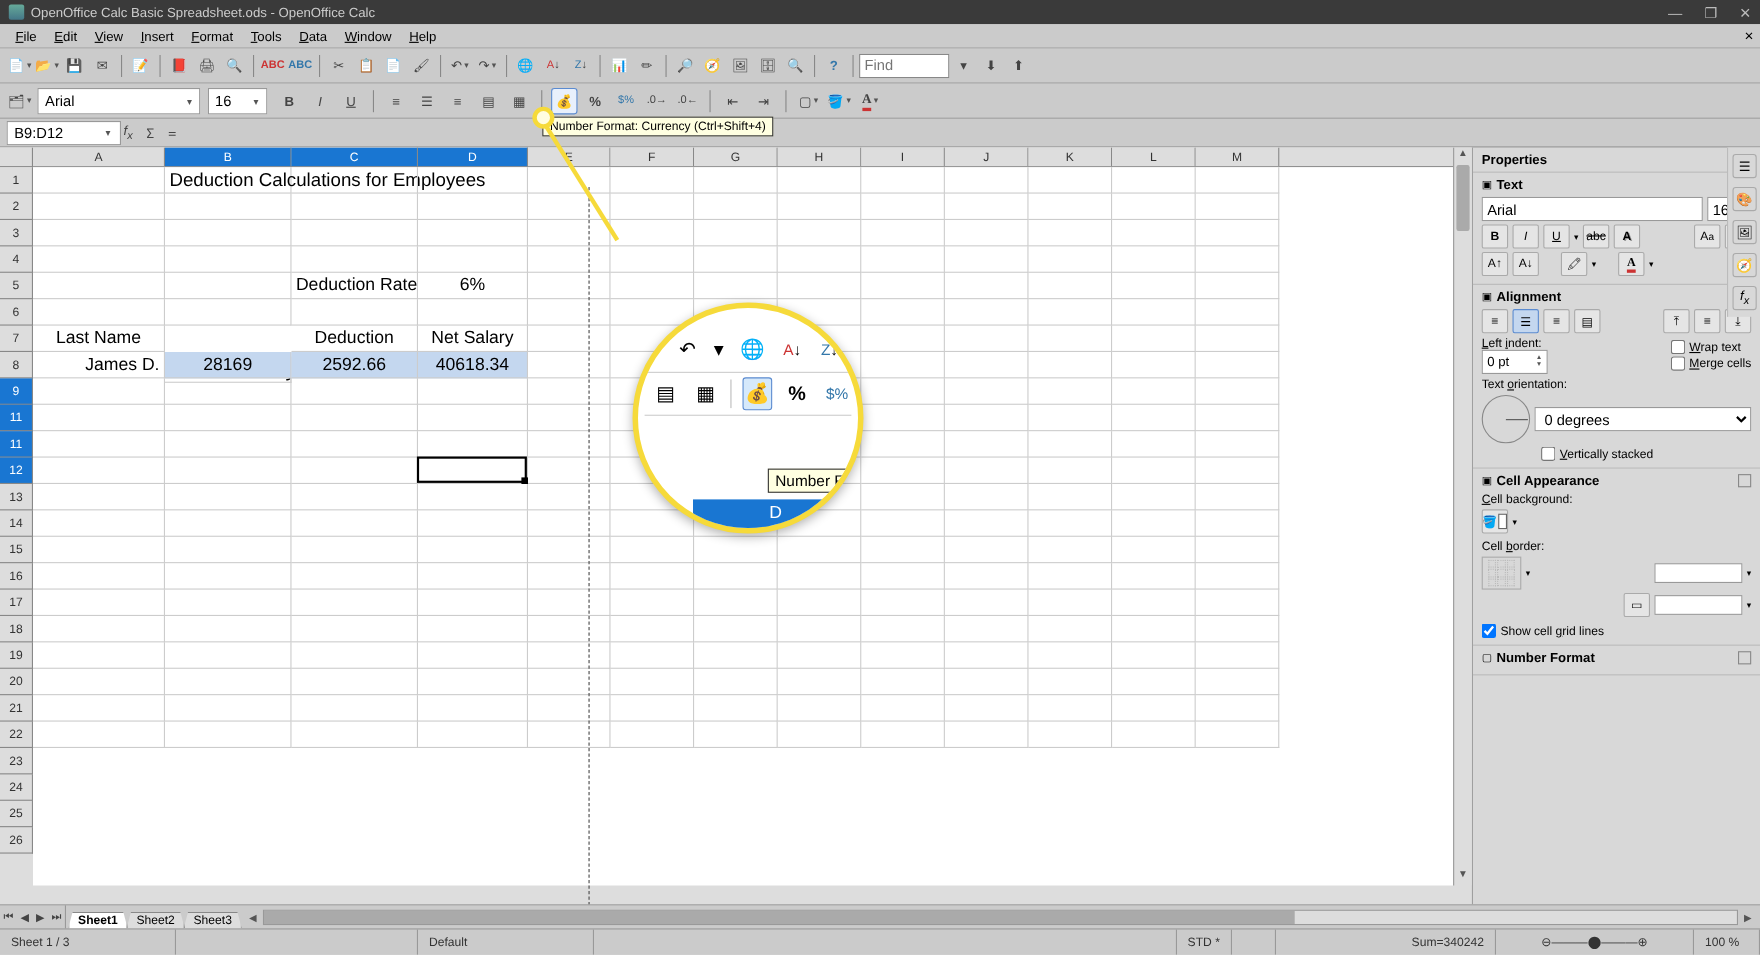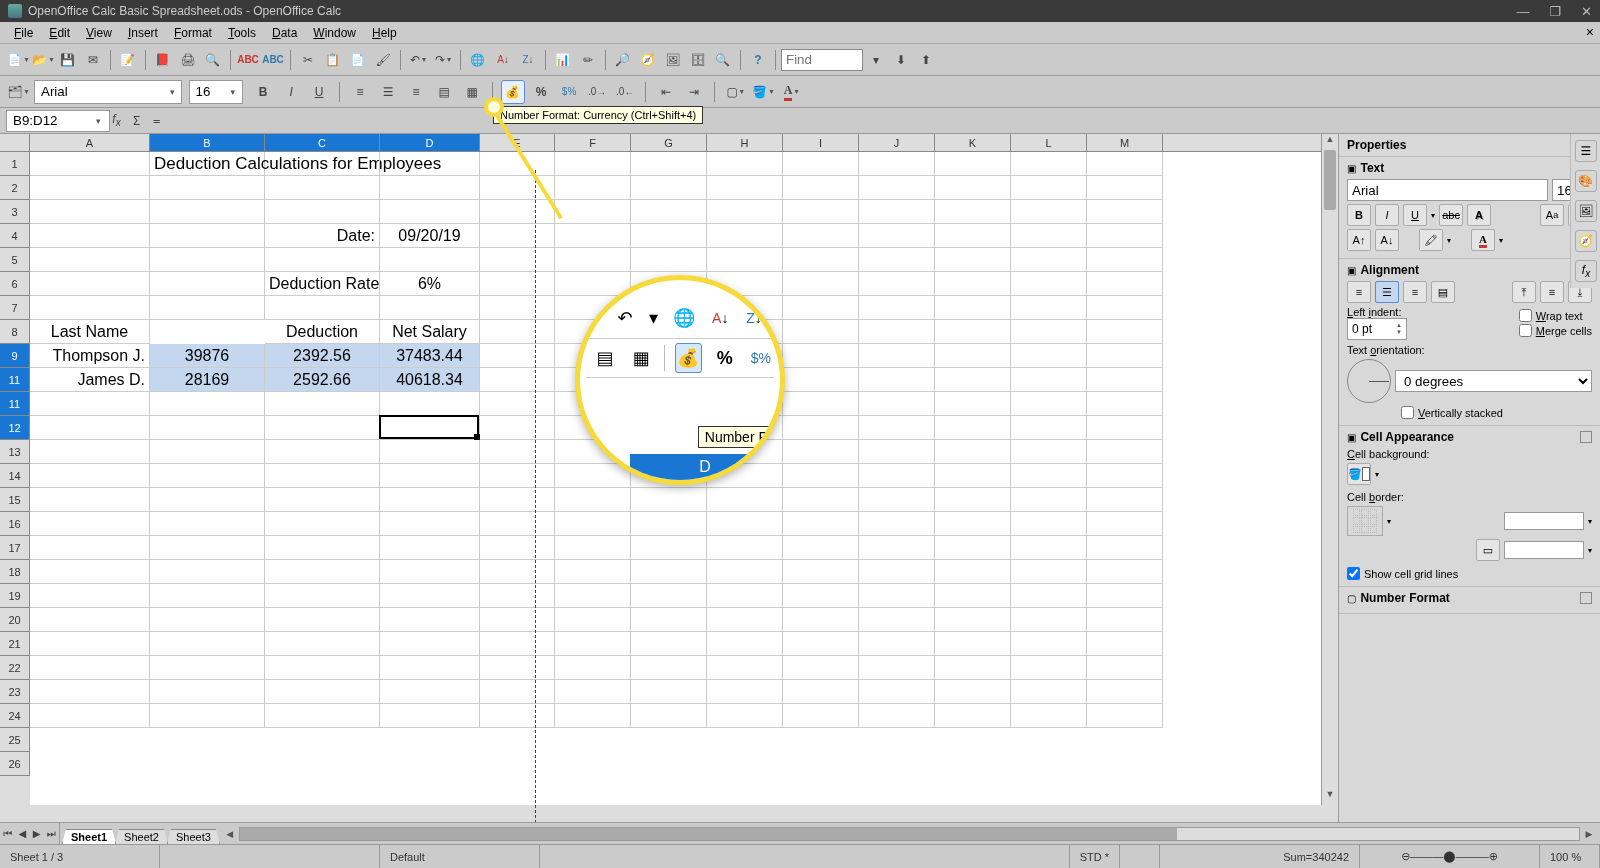--- a/index.html
+++ b/index.html
@@ -323,35 +323,20 @@
           <div class="cell" style="width: 76px;"></div>
           <div class="cell" style="width: 76px;"></div>
           <div class="cell" style="width: 76px;"></div>
           <div class="cell" style="width: 76px;"></div>
           <div class="cell" style="width: 76px;"></div>
           <div class="cell" style="width: 76px;"></div>
         </div>
         <div class="crow">
           <div class="cell" style="width: 120px;"></div>
           <div class="cell" style="width: 115px;"></div>
-          <div class="cell" style="width: 115px; text-align: right; font-size: 16px;">Date:</div>
-          <div class="cell" style="width: 100px; text-align: center; font-size: 16px;">09/20/19</div>
-          <div class="cell" style="width: 75px;"></div>
-          <div class="cell" style="width: 76px;"></div>
-          <div class="cell" style="width: 76px;"></div>
-          <div class="cell" style="width: 76px;"></div>
-          <div class="cell" style="width: 76px;"></div>
-          <div class="cell" style="width: 76px;"></div>
-          <div class="cell" style="width: 76px;"></div>
-          <div class="cell" style="width: 76px;"></div>
-          <div class="cell" style="width: 76px;"></div>
-        </div>
-        <div class="crow">
-          <div class="cell" style="width: 120px;"></div>
-          <div class="cell" style="width: 115px;"></div>
           <div class="cell" style="width: 115px;"></div>
           <div class="cell" style="width: 100px;"></div>
           <div class="cell" style="width: 75px;"></div>
           <div class="cell" style="width: 76px;"></div>
           <div class="cell" style="width: 76px;"></div>
           <div class="cell" style="width: 76px;"></div>
           <div class="cell" style="width: 76px;"></div>
           <div class="cell" style="width: 76px;"></div>
           <div class="cell" style="width: 76px;"></div>
           <div class="cell" style="width: 76px;"></div>
@@ -385,35 +370,20 @@
           <div class="cell" style="width: 76px;"></div>
           <div class="cell" style="width: 76px;"></div>
           <div class="cell" style="width: 76px;"></div>
           <div class="cell" style="width: 76px;"></div>
         </div>
         <div class="crow">
           <div class="cell" style="width: 120px; text-align: center; font-size: 16px;">Last Name</div>
           <div class="cell" style="width: 115px; text-align: right; font-size: 20px; margin-top: 28px;">Gross Salary</div>
           <div class="cell" style="width: 115px; text-align: center; font-size: 16px;">Deduction</div>
           <div class="cell" style="width: 100px; text-align: center; font-size: 16px;">Net Salary</div>
-          <div class="cell" style="width: 75px;"></div>
-          <div class="cell" style="width: 76px;"></div>
-          <div class="cell" style="width: 76px;"></div>
-          <div class="cell" style="width: 76px;"></div>
-          <div class="cell" style="width: 76px;"></div>
-          <div class="cell" style="width: 76px;"></div>
-          <div class="cell" style="width: 76px;"></div>
-          <div class="cell" style="width: 76px;"></div>
-          <div class="cell" style="width: 76px;"></div>
-        </div>
-        <div class="crow">
-          <div class="cell" style="width: 120px; text-align: right; font-size: 16px;">Thompson J.</div>
-          <div class="cell sel" style="width: 115px; text-align: center; font-size: 16px;">39876</div>
-          <div class="cell sel" style="width: 115px; text-align: center; font-size: 16px;">2392.56</div>
-          <div class="cell sel" style="width: 100px; text-align: center; font-size: 16px;">37483.44</div>
           <div class="cell" style="width: 75px;"></div>
           <div class="cell" style="width: 76px;"></div>
           <div class="cell" style="width: 76px;"></div>
           <div class="cell" style="width: 76px;"></div>
           <div class="cell" style="width: 76px;"></div>
           <div class="cell" style="width: 76px;"></div>
           <div class="cell" style="width: 76px;"></div>
           <div class="cell" style="width: 76px;"></div>
           <div class="cell" style="width: 76px;"></div>
         </div>

